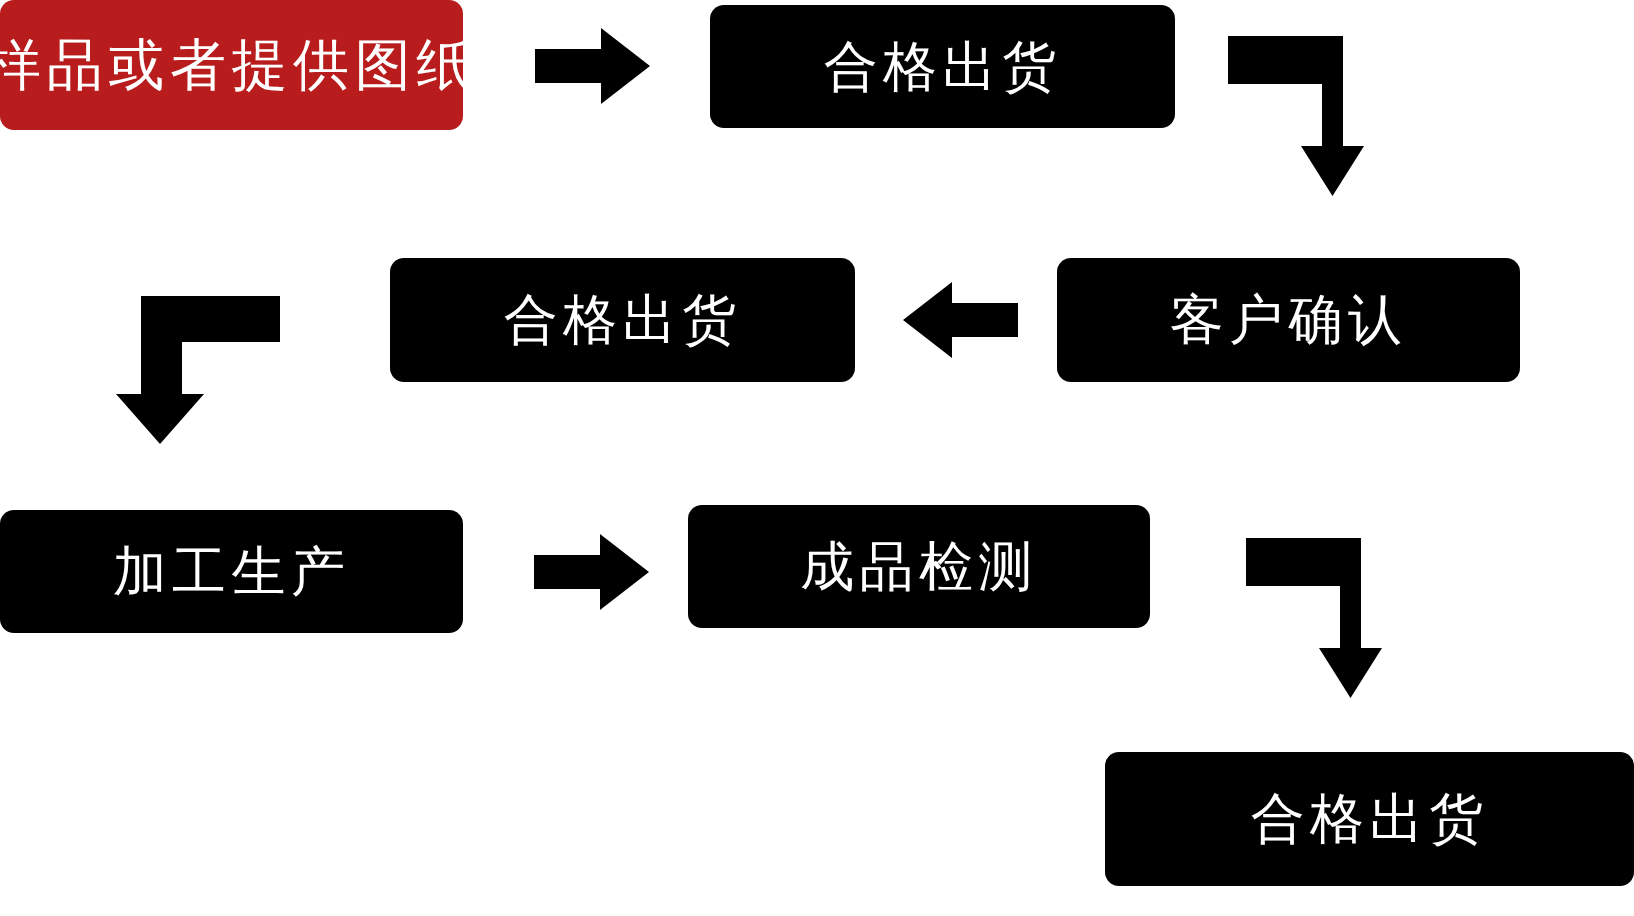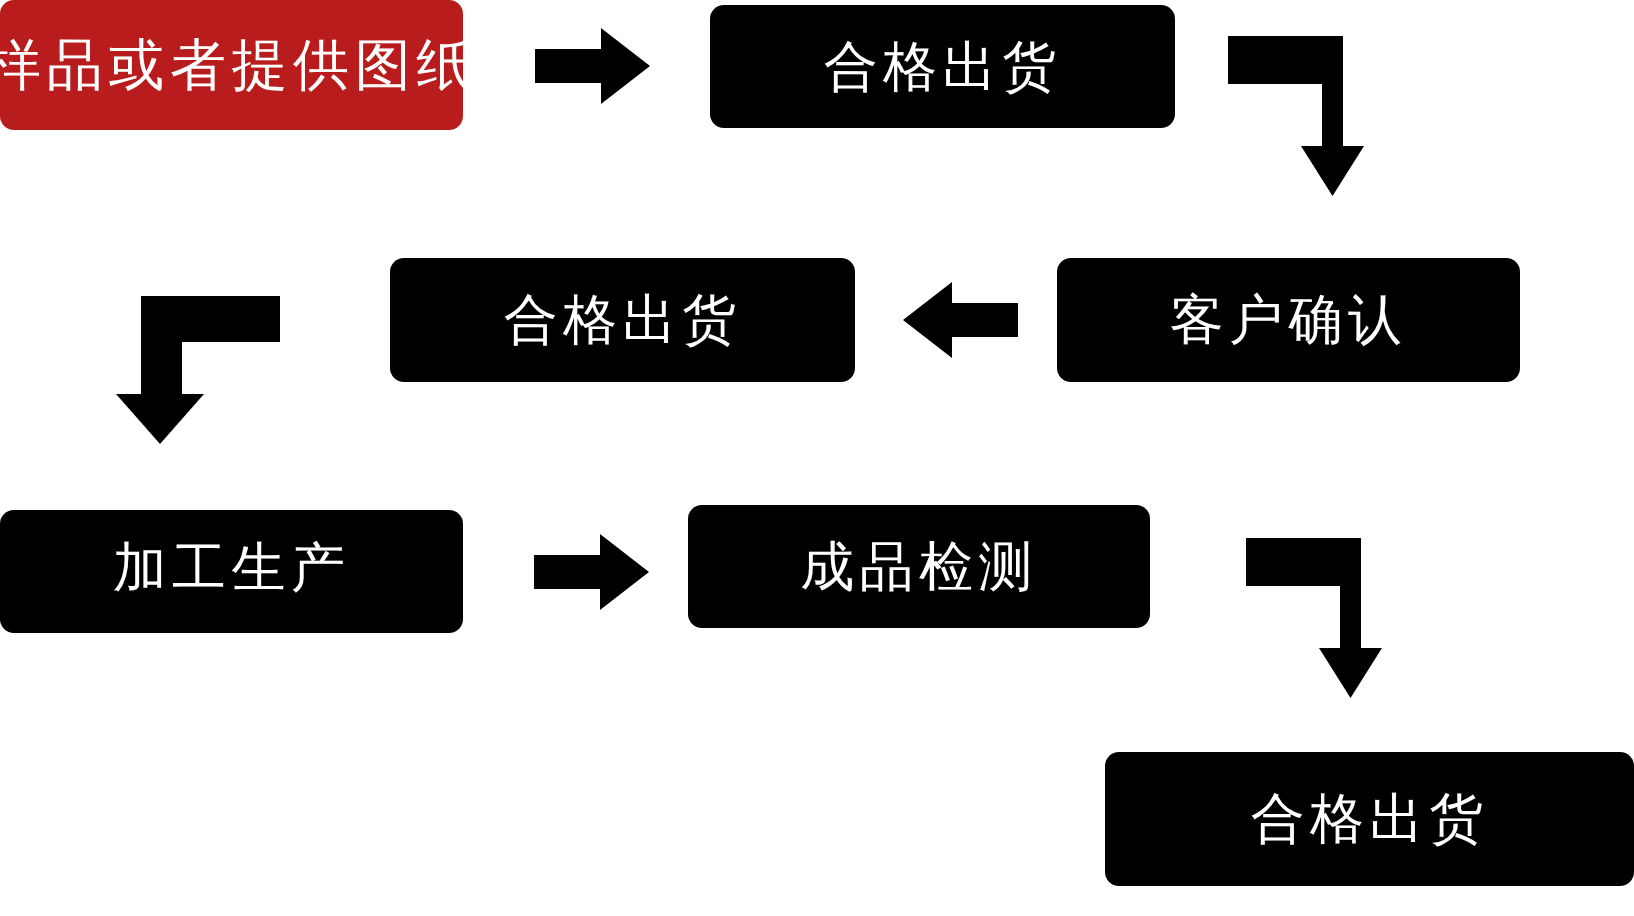--- a/index.html
+++ b/index.html
@@ -61,21 +61,21 @@
 
   <div class="node" id="n3" style="left: 1057px; top: 258px; width: 463px; height: 124px; background: rgb(0, 0, 0);">
     <span class="node-label" style="font-size: 54px; color: rgb(255, 255, 255);">客户确认</span>
   </div>
 
   <div class="node" id="n4" style="left: 390px; top: 258px; width: 465px; height: 124px; background: rgb(0, 0, 0);">
     <span class="node-label" style="font-size: 54px; color: rgb(255, 255, 255);">合格出货</span>
   </div>
 
   <div class="node" id="n5" style="left: 0px; top: 510px; width: 463px; height: 123px; background: rgb(0, 0, 0);">
-    <span class="node-label" style="font-size: 54px; color: rgb(255, 255, 255); font-family: Liberation Mono, monospace;">加工生产</span>
+    <span class="node-label" style="font-size: 54px; color: rgb(255, 255, 255);">加工生产</span>
   </div>
 
   <div class="node" id="n6" style="left: 688px; top: 505px; width: 462px; height: 123px; background: rgb(0, 0, 0);">
     <span class="node-label" style="font-size: 54px; color: rgb(255, 255, 255);">成品检测</span>
   </div>
 
   <div class="node" id="n7" style="left: 1105px; top: 752px; width: 529px; height: 134px; background: rgb(0, 0, 0);">
     <span class="node-label" style="font-size: 54px; color: rgb(255, 255, 255);">合格出货</span>
   </div>
 

